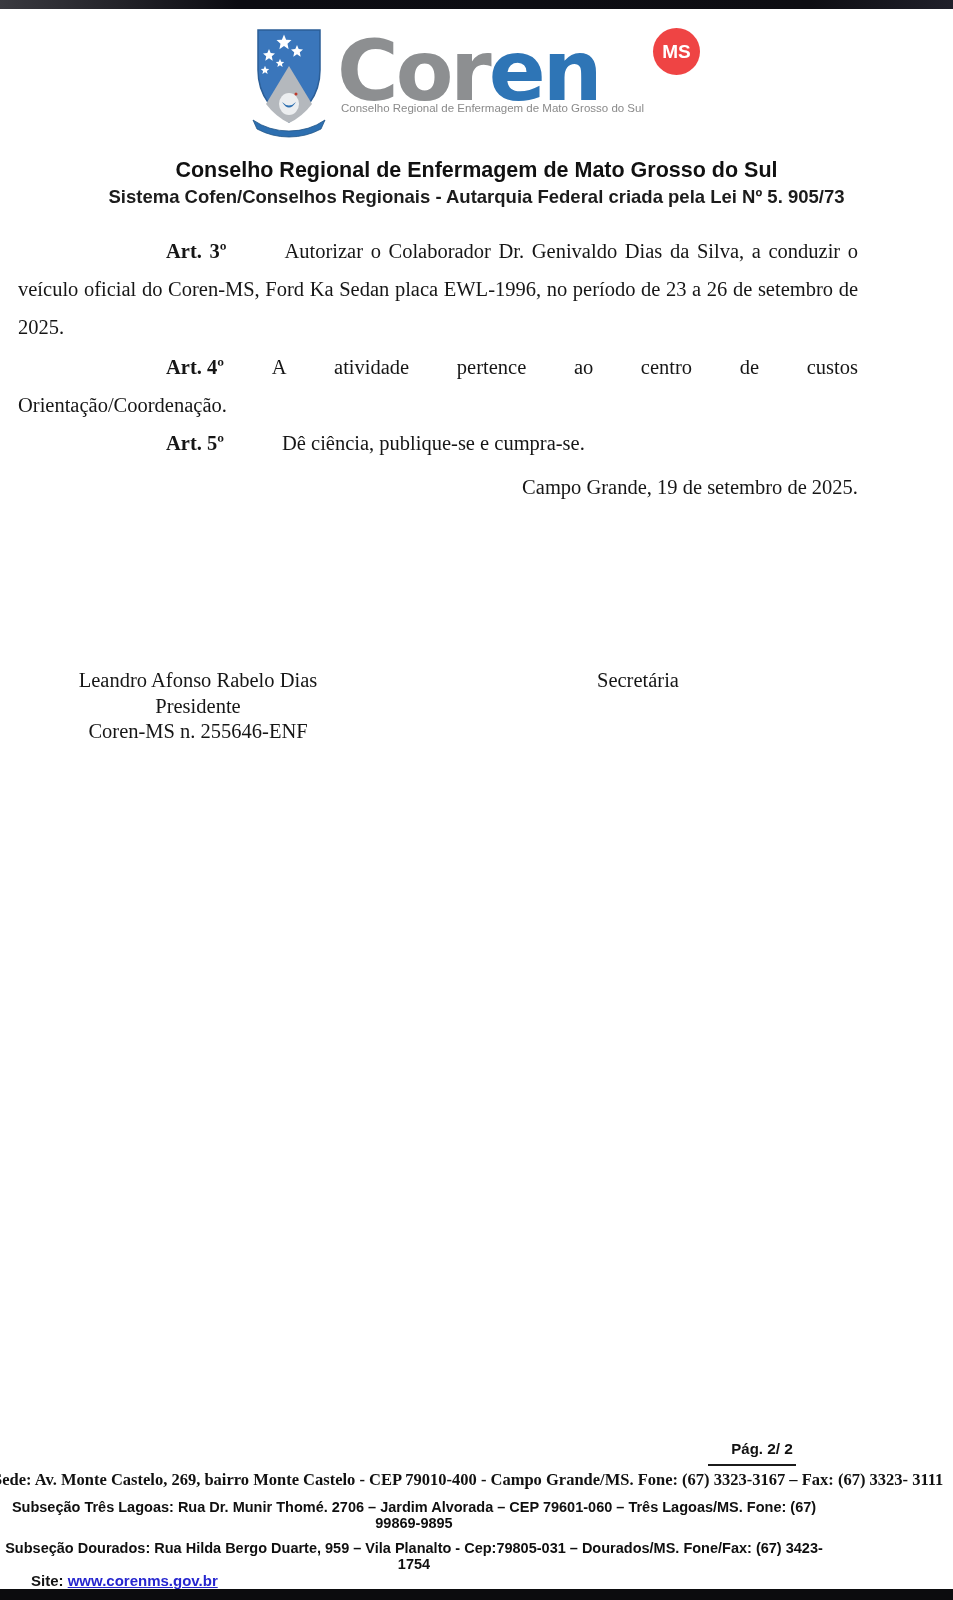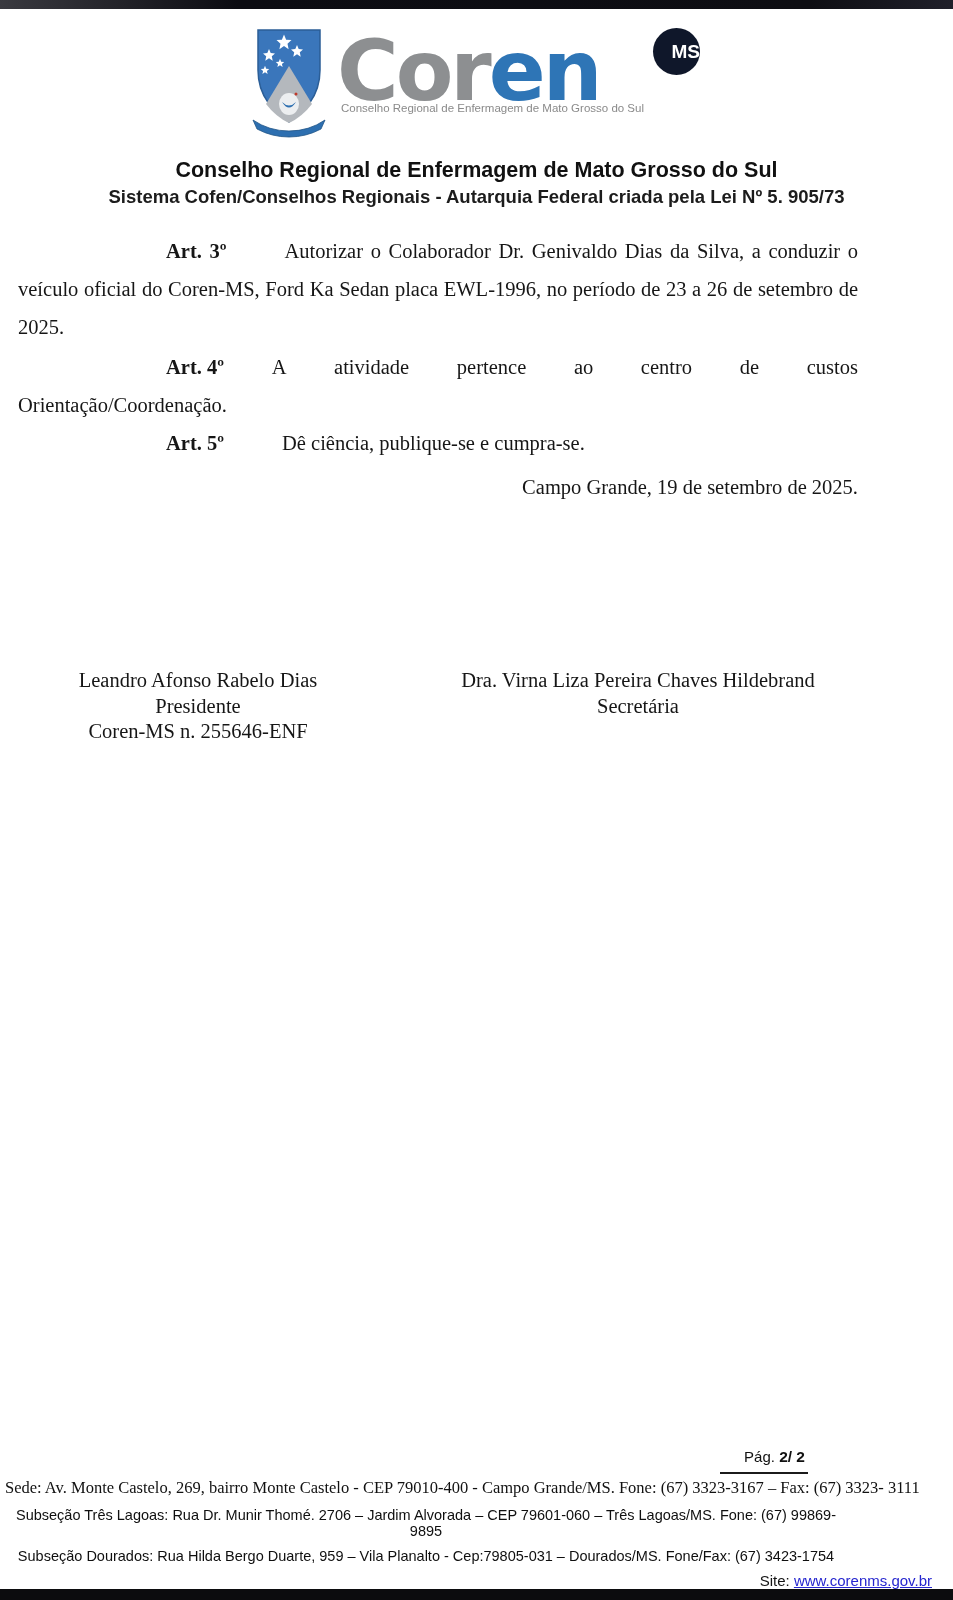--- a/index.html
+++ b/index.html
@@ -14,22 +14,22 @@
 
   
   .logo-row{display:flex;justify-content:center;align-items:flex-start;padding-top:28px;}
   .shield-wrap{margin-right:10px;}
   .wordmark{position:relative;padding-right:58px;}
   .brand{font-family:"DejaVu Sans", sans-serif;font-size:84px;line-height:86px;
     letter-spacing:-3px;font-weight:bold;}
   .brand .cor{color:#8d8f91;}
   .brand .en{color:#2e75b6;}
   .ms-badge{position:absolute;top:0;right:2px;width:47px;height:47px;border-radius:50%;
-    background:#0f172a;color:#fff;font-family:"Liberation Sans", sans-serif;
-    font-weight:bold;font-size:19px;line-height:47px;text-align:right;}
+    background:#ef4444;color:#fff;font-family:"Liberation Sans", sans-serif;
+    font-weight:bold;font-size:19px;line-height:47px;text-align:center;}
   .logo-caption{font-family:"Liberation Sans", sans-serif;font-size:11.5px;color:#8a8a8a;
     margin-top:-12px;padding-left:4px;white-space:nowrap;}
 
   
   .org-title{margin-top:16px;text-align:center;font-family:"Liberation Sans", sans-serif;
     font-weight:bold;font-size:21.5px;color:#111;}
   .org-subtitle{margin-top:3px;text-align:center;font-family:"Liberation Sans", sans-serif;
     font-size:18.5px;color:#1c1c1c;font-weight:bold;}
 
   
@@ -43,31 +43,31 @@
   .art5{margin:0;padding-left:148px;}
   .dateline{margin-top:6px;text-align:right;}
 
   
   .sig-row{display:flex;justify-content:space-between;margin:162px 85px 0 28px;}
   .sig{text-align:center;font-size:20.5px;line-height:25.5px;}
   .sig.left{width:340px;}
   .sig.right{width:460px;}
 
   
-  .footer{position:absolute;left:12px;bottom:11px;width:826px;}
+  .footer{position:absolute;left:0;bottom:11px;width:826px;font-weight:bold;}
   .pag-row{text-align:right;padding-right:33px;font-family:"Liberation Sans", sans-serif;
     font-size:15px;color:#111;}
   .pag-row b{font-size:15.5px;}
   .pag-rule{width:88px;height:2px;background:#1b1b1b;margin:6px 30px 4px auto;}
   .f-line1{font-family:"Liberation Serif", serif;font-size:16.5px;margin-left:-7px;
     white-space:nowrap;color:#111;}
   .f-center{width:828px;text-align:center;font-family:"Liberation Sans", sans-serif;
     font-size:14.5px;color:#0f0f0f;margin-top:9px;}
-  .f-site{width:920px;text-align:right;font-family:"Liberation Sans", sans-serif;
-    font-size:15px;margin-top:8px;color:#141414;}
+  .f-site{width:920px;text-align:left;font-family:"Liberation Sans", sans-serif;
+    font-size:15px;color:#141414;padding-left:31px;}
   .f-site a{text-decoration:underline;}
 </style>
 </head>
 <body>
 
 <div class="edge-bar-top"></div>
 
 <div class="logo-row">
   <div class="shield-wrap">
     <svg width="76" height="110" viewBox="0 0 76 110">
@@ -118,21 +118,20 @@
   <p class="art dateline">Campo Grande, 19 de setembro de 2025.</p>
 </div>
 
 <div class="sig-row">
   <div class="sig left">
     <div>Leandro Afonso Rabelo Dias</div>
     <div>Presidente</div>
     <div>Coren-MS n. 255646-ENF</div>
   </div>
   <div class="sig right">
-    <div>Dra. Virna Liza Pereira Chaves Hildebrand</div>
     <div>Secretária</div>
   </div>
 </div>
 
 <div class="footer">
   <div class="pag-row"><span>Pág. </span><b>2/ 2</b></div>
   <div class="pag-rule"></div>
   <div class="f-line1">Sede: Av. Monte Castelo, 269, bairro Monte Castelo - CEP 79010-400 - Campo Grande/MS.  Fone: (67) 3323-3167 – Fax: (67) 3323- 3111</div>
   <div class="f-center">Subseção Três Lagoas: Rua Dr. Munir Thomé. 2706 – Jardim Alvorada – CEP 79601-060 – Três Lagoas/MS. Fone: (67) 99869-9895</div>
   <div class="f-center">Subseção Dourados: Rua Hilda Bergo Duarte, 959 – Vila Planalto - Cep:79805-031 – Dourados/MS. Fone/Fax: (67) 3423-1754</div>

